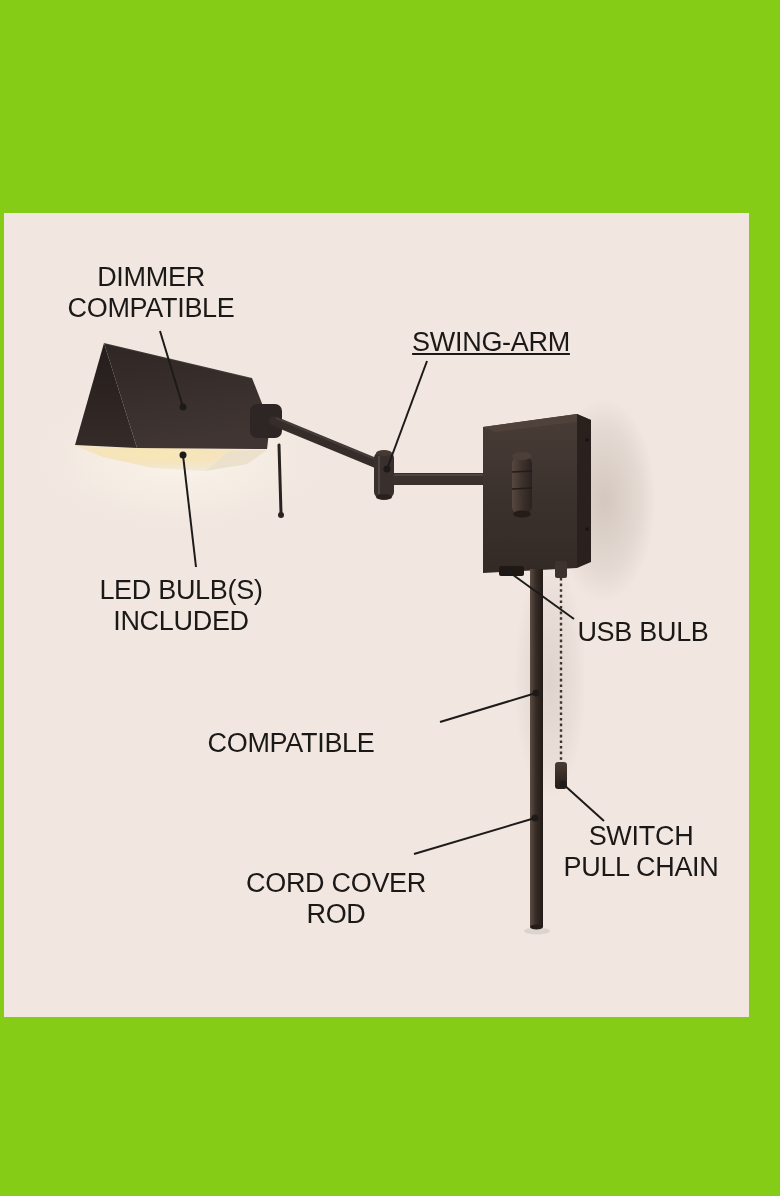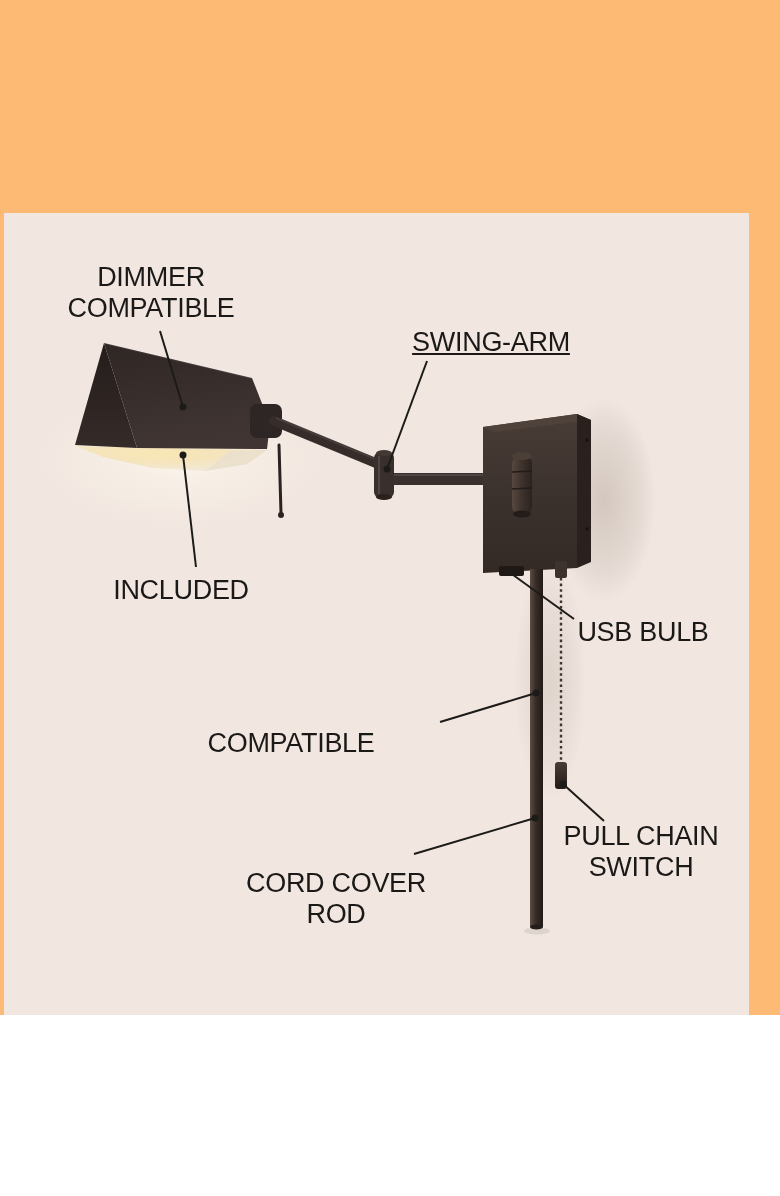--- a/index.html
+++ b/index.html
@@ -1,19 +1,19 @@
 <!DOCTYPE html>
 <html><head>
 <meta charset="utf-8">
 <style>
   html,body{margin:0;padding:0;background:#ffffff;}
   .stage{
     position:relative;
-    width:780px;height:1015px;
-    background:#fdba74;
+    width:780px;height:1196px;
+    background:#84cc16;
     font-family:"Liberation Sans",sans-serif;
     overflow:hidden;
   }
   .stage svg{position:absolute;left:0;top:0;}
   .callout{
     position:absolute;
     transform:translateX(-50%);
     text-align:center;
     color:#1b1918;
     font-size:27px;
@@ -157,34 +157,35 @@
   <div class="callout" style="left:151px;top:262px;">
     <span>DIMMER</span>
     <span>COMPATIBLE</span>
   </div>
 
   <div class="callout" style="left:491px;top:327px;text-decoration:underline;">
     <span>SWING-ARM</span>
   </div>
 
   <div class="callout" style="left:181px;top:575px;">
+    <span>LED BULB(S)</span>
     <span>INCLUDED</span>
   </div>
 
   <div class="callout" style="left:643px;top:617px;">
     <span>USB BULB</span>
   </div>
 
   <div class="callout" style="left:291px;top:728px;">
     <span>COMPATIBLE</span>
   </div>
 
   <div class="callout" style="left:336px;top:858px;margin-top:10px;">
     <span>CORD COVER</span>
     <span>ROD</span>
   </div>
 
   <div class="callout" style="left:641px;top:821px;">
+    <span>SWITCH</span>
     <span>PULL CHAIN</span>
-    <span>SWITCH</span>
   </div>
 
 </div>
 
 </body></html>

